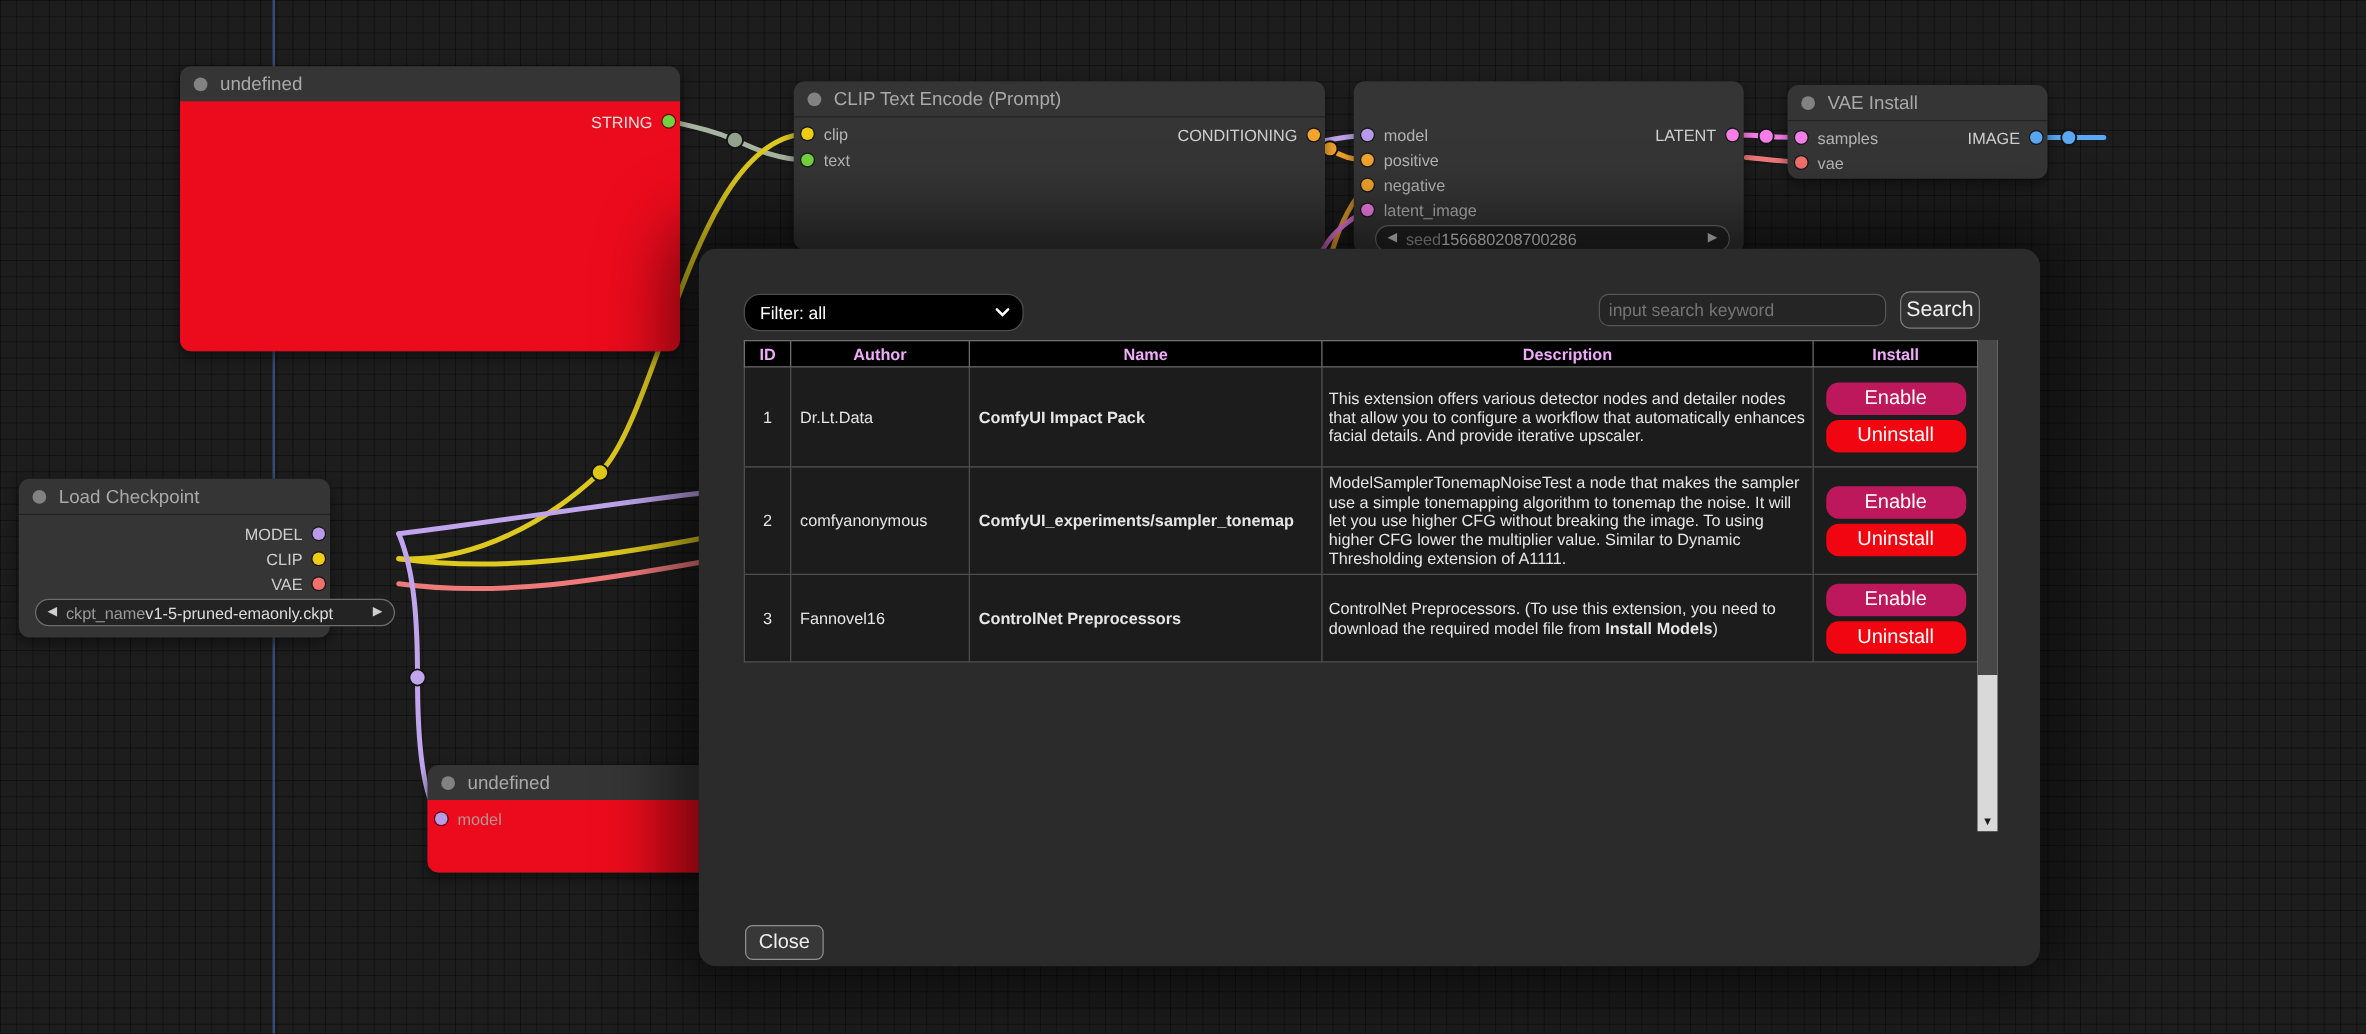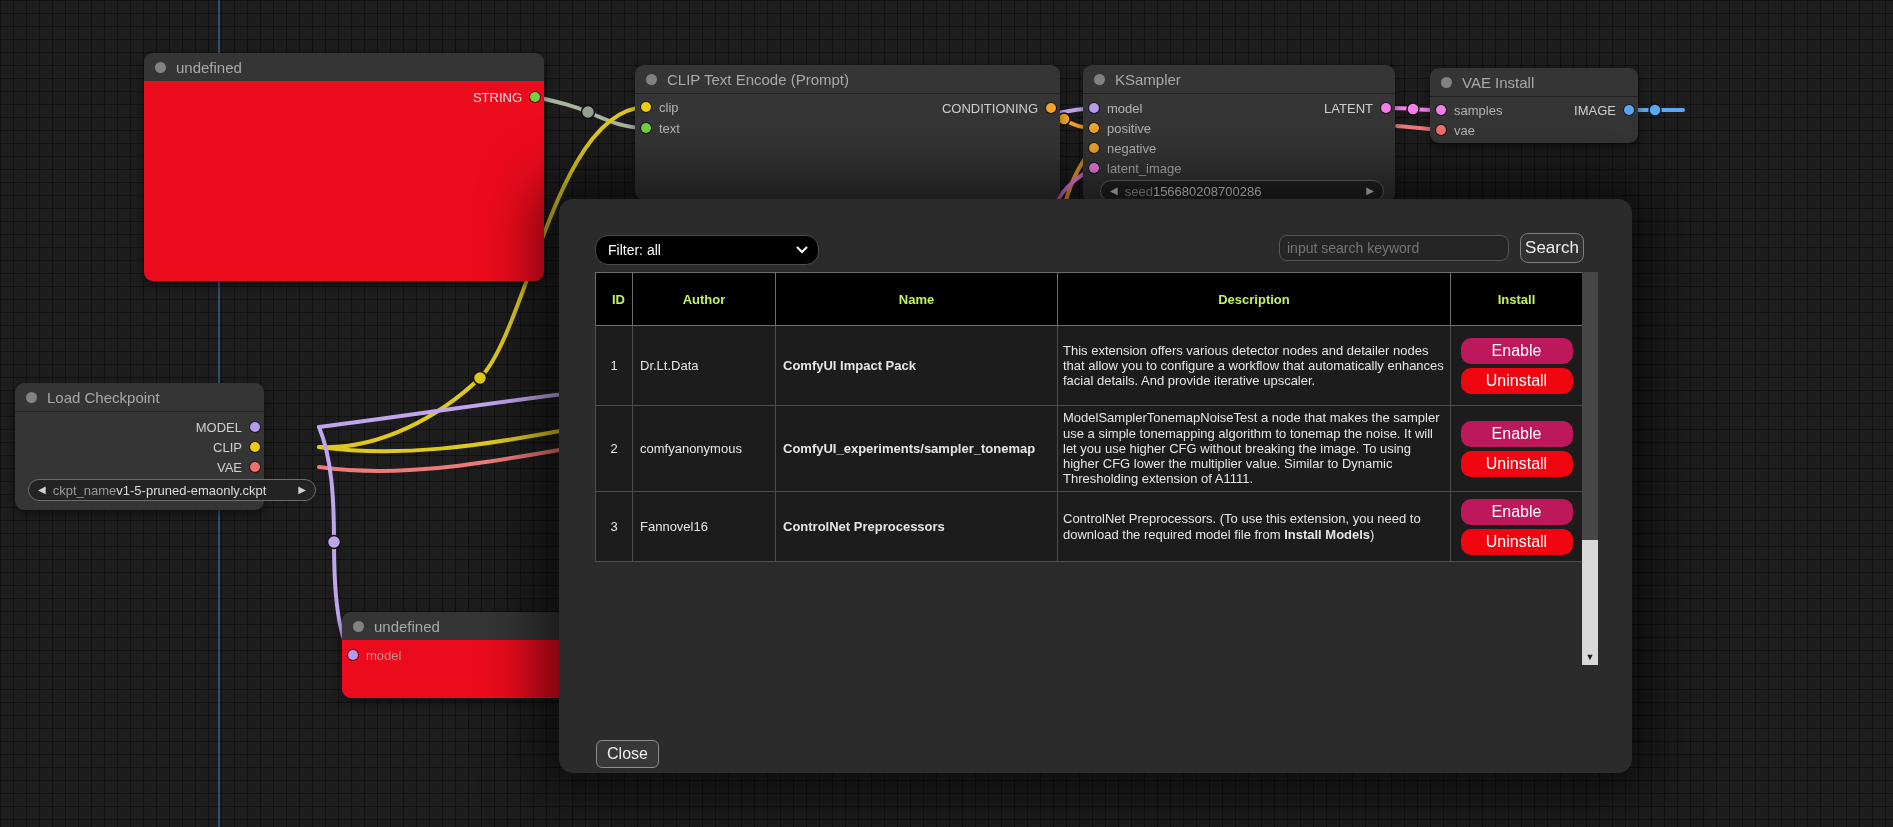--- a/index.html
+++ b/index.html
@@ -45,22 +45,22 @@
   .filter .flabel{flex:1;}
   .search-in{position:absolute;left:720px;top:36px;width:214px;height:24px;background:#252525;
           border:1px solid #555;border-radius:8px;color:#ddd;font-size:14px;padding:0 7px;
           font-family:"Liberation Sans",sans-serif;}
   .search-in::placeholder{color:#757575;}
   .search-btn{position:absolute;left:961px;top:34px;width:64px;height:30px;background:#313131;
           border:1.5px solid #7d7d7d;border-radius:8px;color:#efefef;font-size:17px;
           font-family:"Liberation Sans",sans-serif;cursor:pointer;padding:0;}
   .tzone{position:absolute;left:36px;top:73px;width:1003px;height:393px;}
   table.ext{border-collapse:collapse;table-layout:fixed;width:987px;font-size:13px;}
-  table.ext th{background:#000;color:#bef264;font-weight:bold;height:20px;border:1px solid #6e6e6e;
-          padding:16px;text-align:center;}
+  table.ext th{background:#000;color:#f0abfc;font-weight:bold;height:20px;border:1px solid #6e6e6e;
+          padding:0;text-align:center;}
   table.ext td{background:#1c1c1c;border:1px solid #4d4d4d;color:#e6e6e6;vertical-align:middle;
           overflow:hidden;}
   td.cid{text-align:center;}
   td.cauthor{padding-left:7px;}
   td.cname{padding-left:7px;font-weight:bold;color:#9db4e6;}
   td.cdesc{vertical-align:top;padding:1px 5px;line-height:15.3px;}
   td.cinstall{text-align:center;}
   .btn-enable,.btn-uninstall{display:block;width:112px;height:26px;margin:4px auto;border:none;
           border-radius:10px;color:#fff;font-size:16px;font-family:"Liberation Sans",sans-serif;
           cursor:pointer;padding:0;line-height:25px;}
@@ -144,24 +144,20 @@
       <span class="pdot c-green"></span>
       <span class="plabel">text</span>
     </div>
     <div class="prow out" style="top:36px">
       <span class="pdot c-orange"></span>
       <span class="plabel out">CONDITIONING</span>
     </div>
   </div>
 
   <div class="node" style="left:1083px;top:65px;width:312px;height:138px">
-    <div class="nhead">
-      <span class="tdot"></span>
-      <span class="ntitle">KSampler</span>
-    </div>
     <div class="prow in" style="top:36px">
       <span class="pdot c-purple"></span>
       <span class="plabel">model</span>
     </div>
     <div class="prow in" style="top:56px">
       <span class="pdot c-orange"></span>
       <span class="plabel">positive</span>
     </div>
     <div class="prow in" style="top:76px">
       <span class="pdot c-orange"></span>

